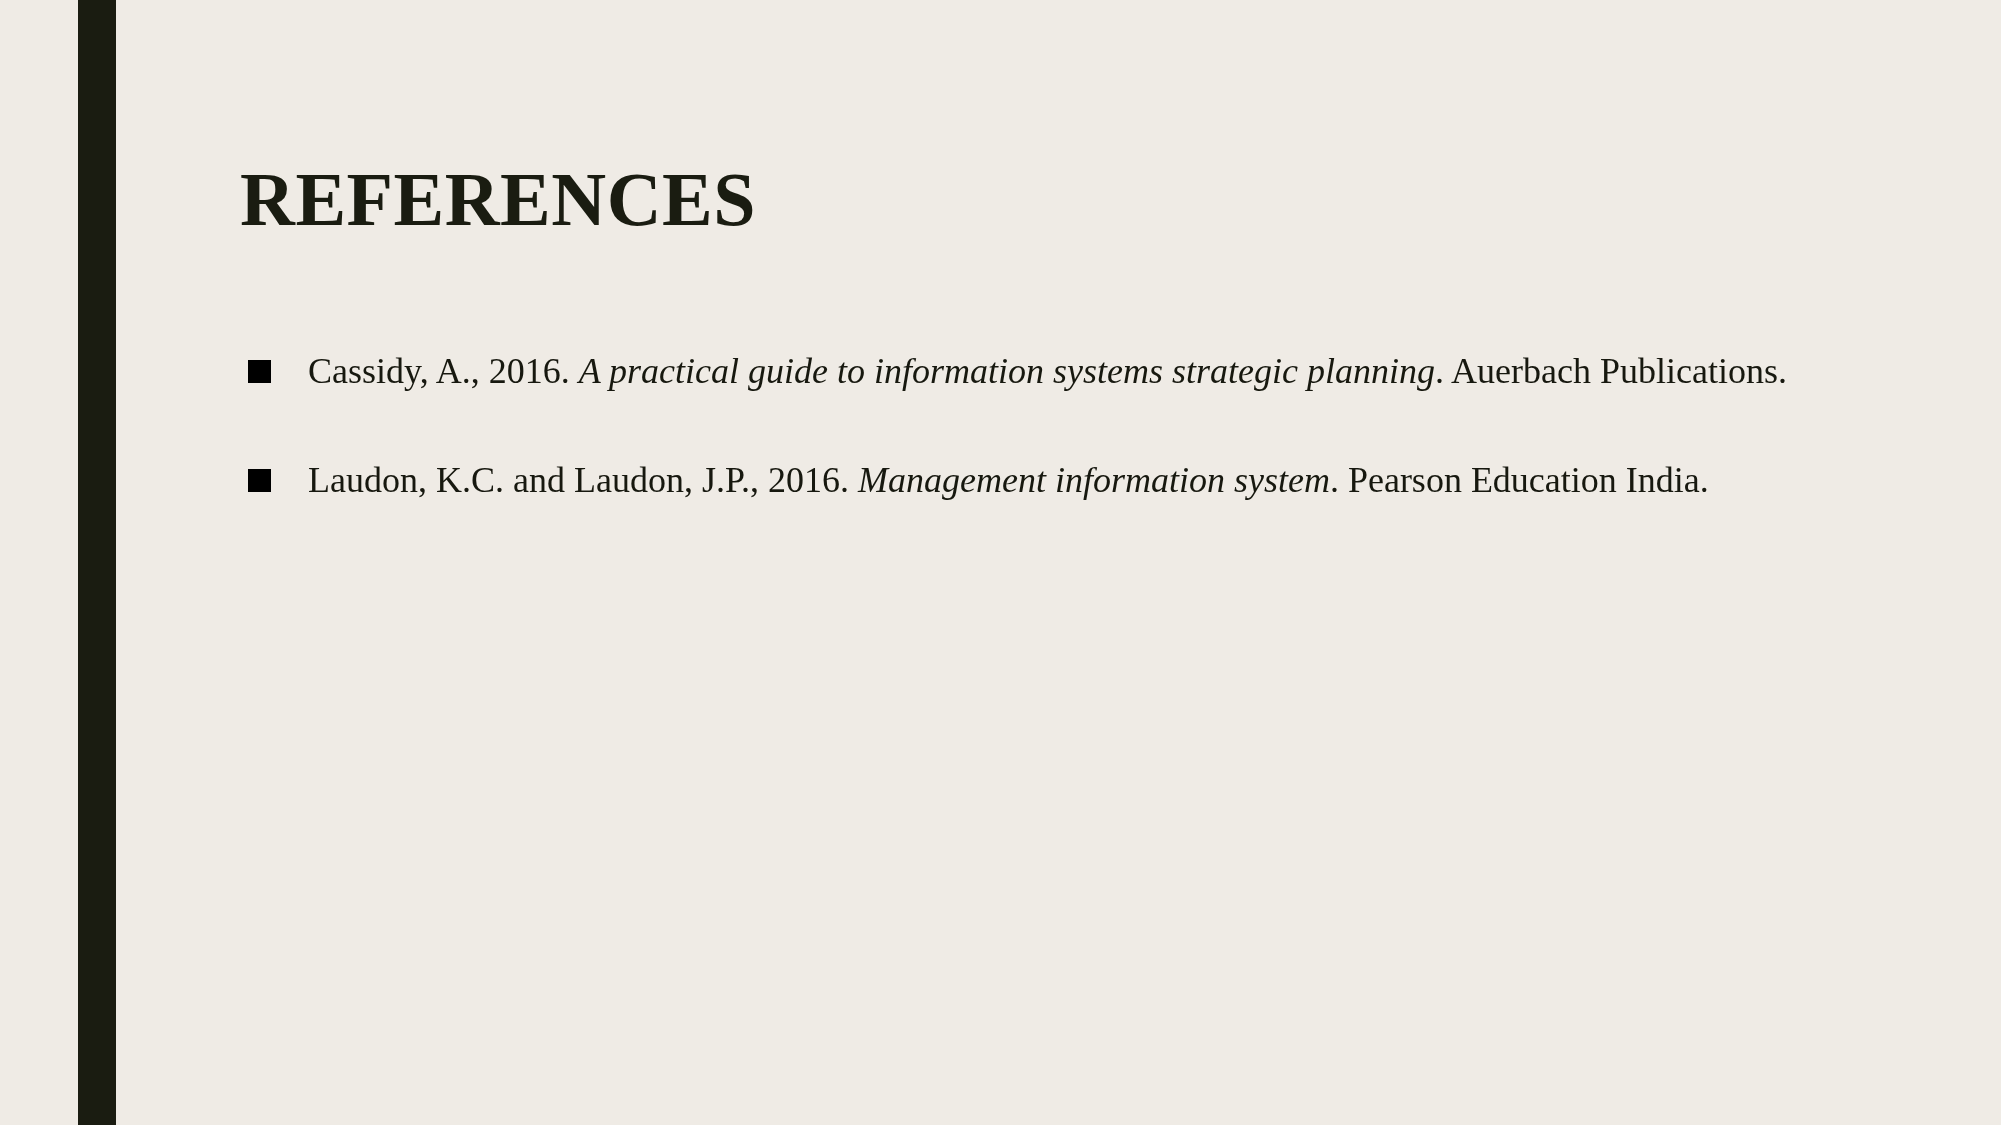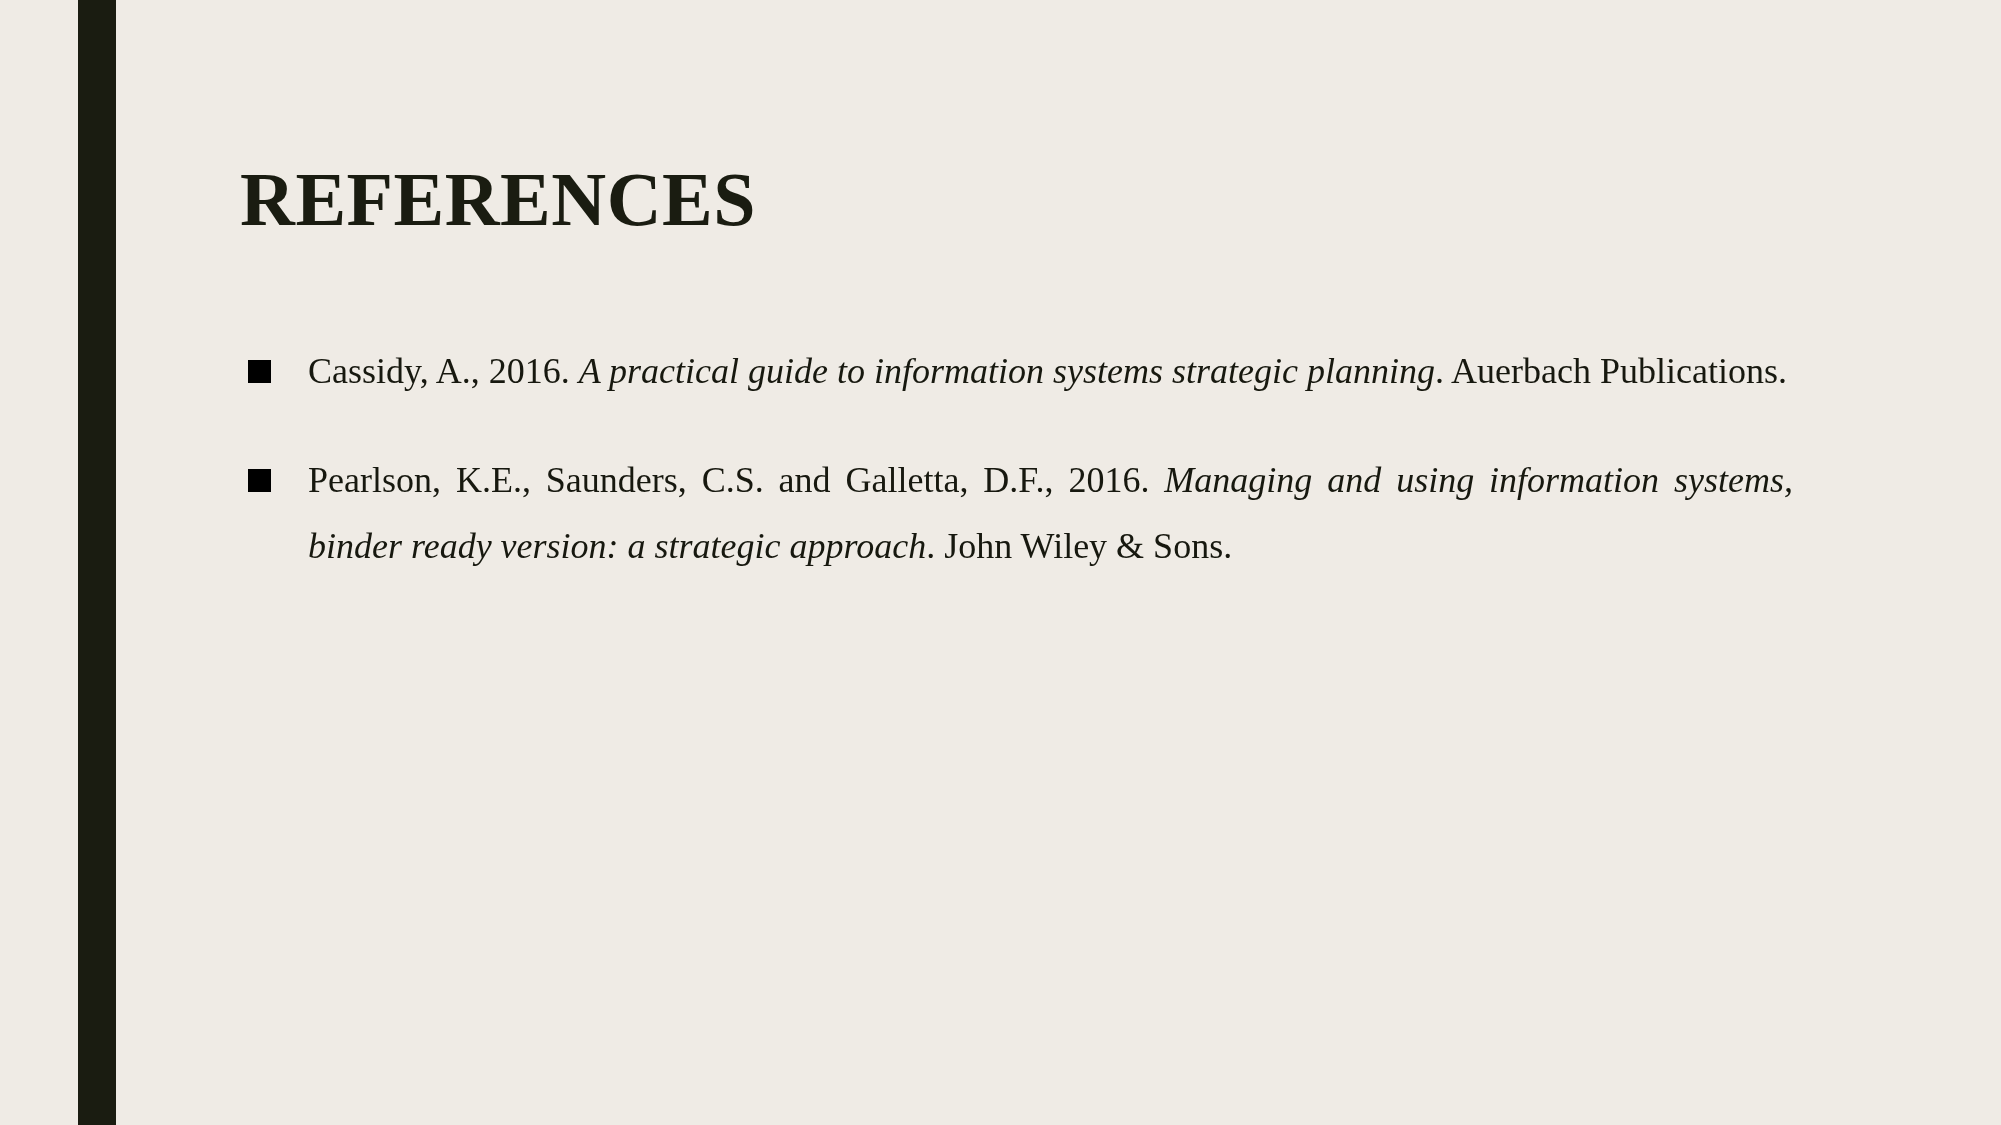--- a/index.html
+++ b/index.html
@@ -111,22 +111,22 @@
 
     <h1 id="slide-title">REFERENCES</h1>
 
     <ul id="references-list">
 
       <li class="reference-item">
         <span class="bullet-marker"></span>
         <span class="ref-text"><span class="ref-plain">Cassidy, A., 2016. </span><span class="ref-italic">A practical guide to information systems strategic planning</span><span class="ref-plain">. Auerbach Publications.</span></span>
       </li>
 
-
       <li class="reference-item">
         <span class="bullet-marker"></span>
-        <span class="ref-text"><span class="ref-plain">Pearlson, K.E., Saunders, C.S. and Galletta, D.F., 2016. </span><span class="ref-italic">Managing and using information systems, binder ready version: a strategic approach</span><span class="ref-plain">. John Wiley &amp; Sons.</span></span>
+        <span class="ref-text"><span class="ref-plain">Laudon, K.C. and Laudon, J.P., 2016. </span><span class="ref-italic">Management information system</span><span class="ref-plain">. Pearson Education India.</span></span>
       </li>
+
 
     </ul>
 
   </div>
 </div>
 
 </body></html>

